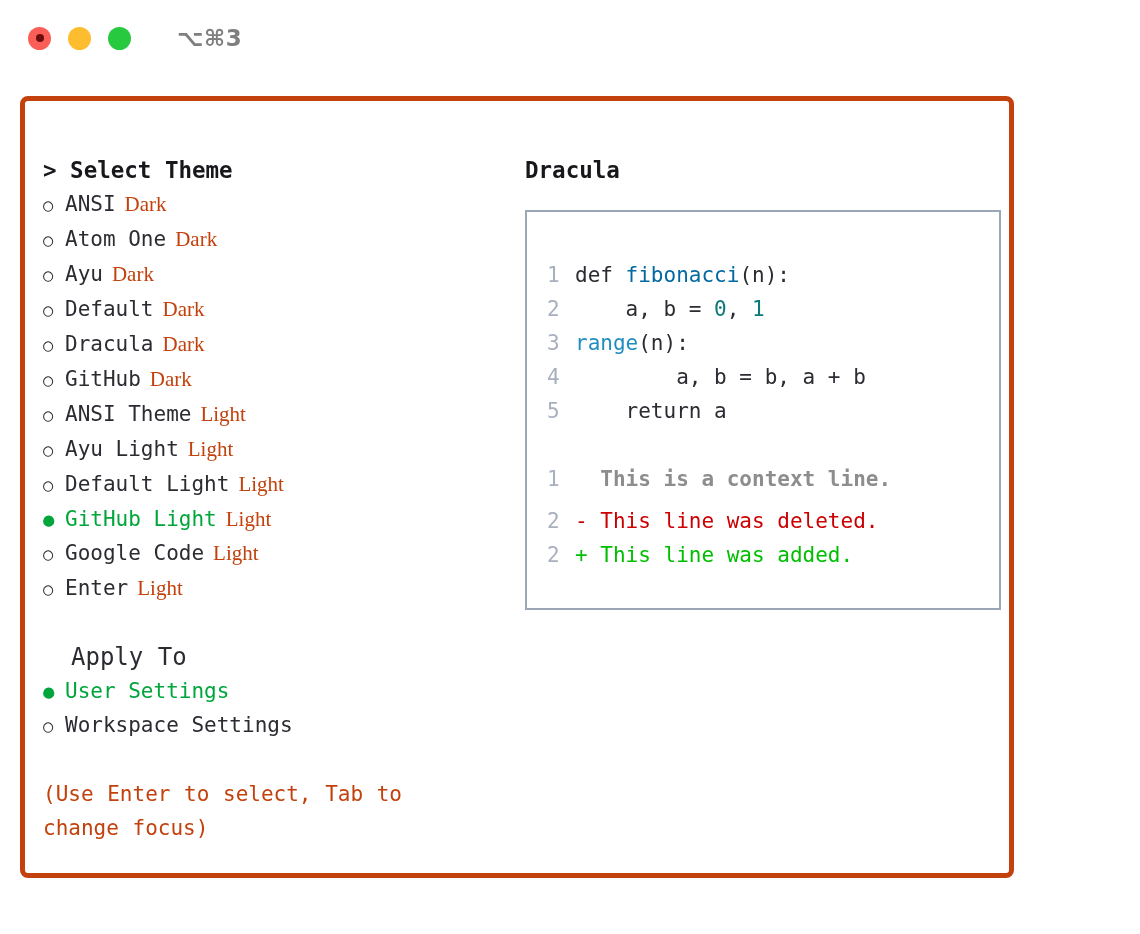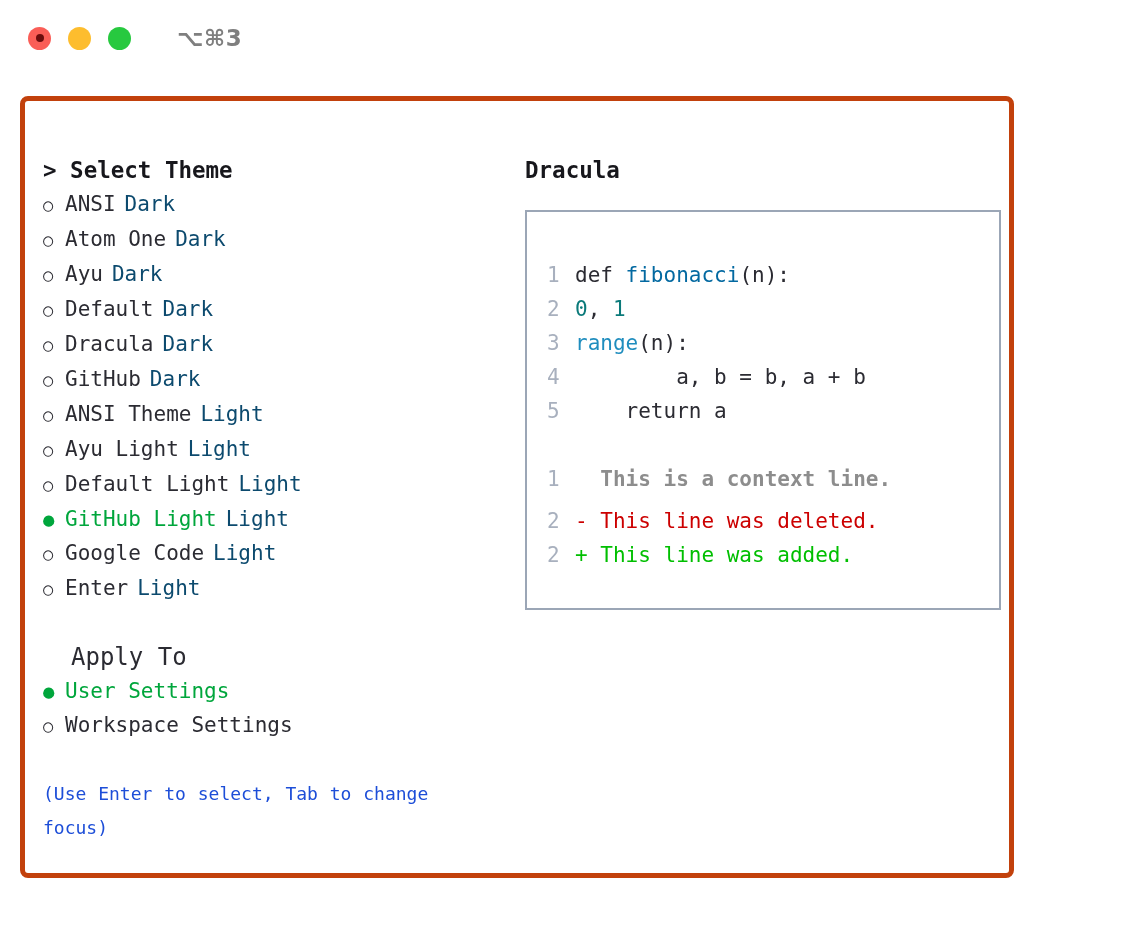--- a/index.html
+++ b/index.html
@@ -115,37 +115,38 @@
     color: #2b2b32;
     line-height: 34px;
   }
   .marker.sel {
     color: #00a63c;
     font-size: 19px;
   }
   .label { color: #2b2b32; }
   .row.selected .label { color: #00a63c; }
   .variant {
-    color: #0c4a6e;
+    color: #c2410c;
     margin-left: 9px;
+    font-family: Liberation Serif, serif;
   }
 
   .subsection {
     font-size: 24px;
     color: #2b2b32;
     line-height: 34px;
     padding-left: 28px;
     white-space: pre;
   }
 
   .spacer { height: 34px; }
 
   .hint {
-    color: #1d4ed8;
-    font-size: 18px;
+    color: #c2410c;
+    font-size: 21px;
     line-height: 34px;
     width: 410px;
     white-space: normal;
     word-spacing: 1px;
   }
 
   
   .right-col {
     flex: 1 1 auto;
     padding-left: 22px;
@@ -306,21 +307,21 @@
 
       <div class="preview-box">
 
         <div class="code-line">
           <span class="lineno">1</span>
           <span class="code-text">def </span><span class="tok-fn">fibonacci</span><span class="code-text">(n):</span>
         </div>
 
         <div class="code-line">
           <span class="lineno">2</span>
-          <span class="tok-num">0</span><span class="code-text">, </span><span class="tok-num">1</span>
+          <span class="code-text">    a, b = </span><span class="tok-num">0</span><span class="code-text">, </span><span class="tok-num">1</span>
         </div>
 
         <div class="code-line">
           <span class="lineno">3</span>
           <span class="tok-call">range</span><span class="code-text">(n):</span>
         </div>
 
         <div class="code-line">
           <span class="lineno">4</span>
           <span class="code-text">        a, b = b, a + b</span>

